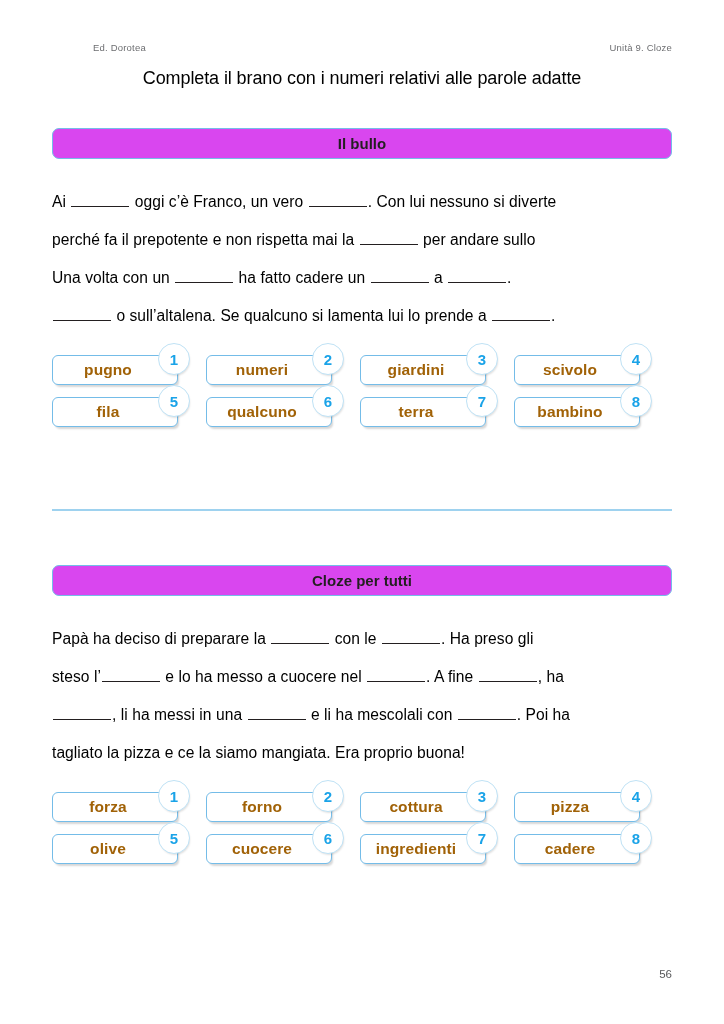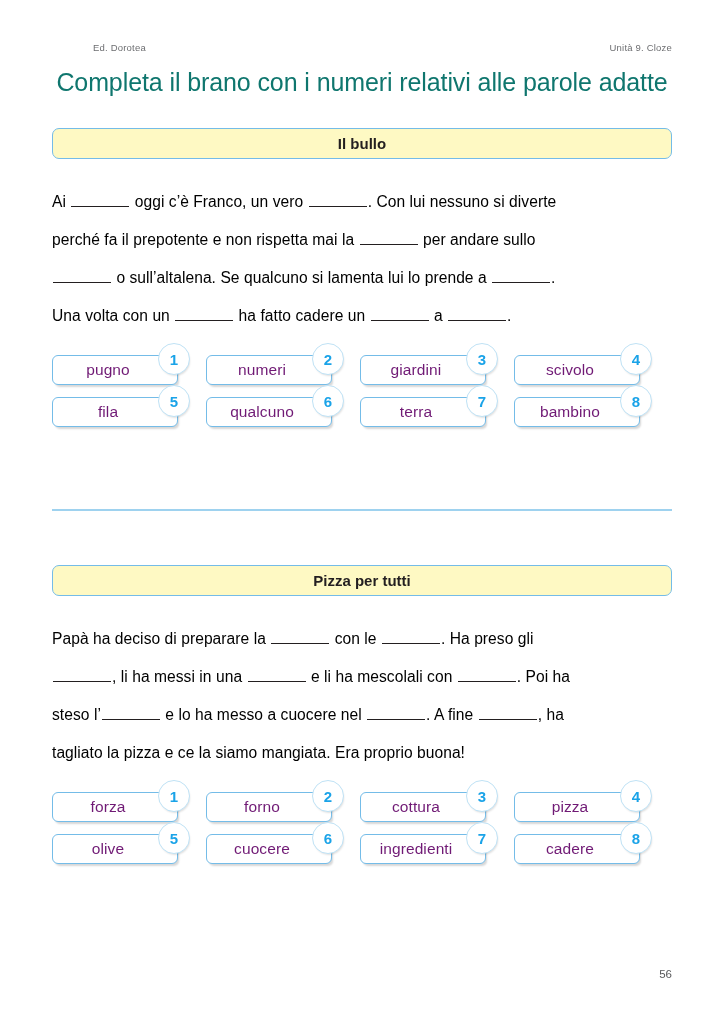--- a/index.html
+++ b/index.html
@@ -38,23 +38,23 @@
     margin-left: 41px;
   }
 
   
   .instruction {
     position: absolute;
     top: 68px;
     left: 0;
     right: 0;
     text-align: center;
-    font-size: 25px;
+    font-size: 18px;
     font-weight: 400;
-    color: #0f766e;
+    color: #000000;
     letter-spacing: -0.1px;
   }
 
   
   .exercise {
     position: absolute;
     left: 52px;
     width: 620px;
   }
   #exercise-1 { top: 128px; }
@@ -64,21 +64,21 @@
     box-sizing: border-box;
     height: 31px;
     border: 1.6px solid #74bce8;
     border-radius: 7px;
     display: flex;
     align-items: center;
     justify-content: center;
     font-size: 15px;
     font-weight: bold;
     color: #231f20;
-    background: #fef9c3;
+    background: #d946ef;
   }
 
   .passage {
     margin-top: 24px;
     font-size: 15.6px;
     line-height: 38px;
     color: #000000;
     letter-spacing: 0.05px;
   }
   .passage .blank {
@@ -108,24 +108,25 @@
     border: 1.5px solid #74bce8;
     border-radius: 6px;
     background: #fff;
     box-shadow: 2px 3px 2px -1px rgba(0,0,0,0.16);
     display: flex;
     align-items: center;
     justify-content: center;
   }
   .option-label {
     font-size: 15.5px;
-    color: #701a75;
+    color: #a16207;
     padding-right: 14px;
     white-space: nowrap;
     letter-spacing: 0.1px;
+    font-weight: bold;
   }
   .option-badge {
     position: absolute;
     top: -13px;
     right: -13px;
     width: 30px;
     height: 30px;
     border-radius: 50%;
     background: #ffffff;
     border: 1.5px solid #bfe2f5;
@@ -169,22 +170,22 @@
 
   <div class="instruction">Completa il brano con i numeri relativi alle parole adatte</div>
 
   <div class="exercise" id="exercise-1">
     <div class="title-box">
       <span>Il bullo</span>
     </div>
     <div class="passage">
         <div><span>Ai </span><span class="blank"></span><span> oggi c’è Franco, un vero </span><span class="blank"></span><span>. Con lui nessuno si diverte</span></div>
         <div><span>perché fa il prepotente e non rispetta mai la </span><span class="blank"></span><span> per andare sullo</span></div>
+        <div><span>Una volta con un </span><span class="blank"></span><span> ha fatto cadere un </span><span class="blank"></span><span> a </span><span class="blank"></span><span>.</span></div>
         <div><span class="blank"></span><span> o sull’altalena. Se qualcuno si lamenta lui lo prende a </span><span class="blank"></span><span>.</span></div>
-        <div><span>Una volta con un </span><span class="blank"></span><span> ha fatto cadere un </span><span class="blank"></span><span> a </span><span class="blank"></span><span>.</span></div>
       </div>
     <div class="options">
         <div class="option-row">
           <div class="option">
             <span class="option-label">pugno</span>
             <span class="option-badge">1</span>
           </div>
           <div class="option">
             <span class="option-label">numeri</span>
             <span class="option-badge">2</span>
@@ -216,26 +217,26 @@
             <span class="option-badge">8</span>
           </div>
         </div>
       </div>
   </div>
 
   <div class="separator"></div>
 
   <div class="exercise" id="exercise-2">
     <div class="title-box">
-      <span>Pizza per tutti</span>
+      <span>Cloze per tutti</span>
     </div>
     <div class="passage">
         <div><span>Papà ha deciso di preparare la </span><span class="blank"></span><span> con le </span><span class="blank"></span><span>. Ha preso gli</span></div>
+        <div><span>steso l’</span><span class="blank"></span><span> e lo ha messo a cuocere nel </span><span class="blank"></span><span>. A fine </span><span class="blank"></span><span>, ha</span></div>
         <div><span class="blank"></span><span>, li ha messi in una </span><span class="blank"></span><span> e li ha mescolali con </span><span class="blank"></span><span>. Poi ha</span></div>
-        <div><span>steso l’</span><span class="blank"></span><span> e lo ha messo a cuocere nel </span><span class="blank"></span><span>. A fine </span><span class="blank"></span><span>, ha</span></div>
         <div><span>tagliato la pizza e ce la siamo mangiata. Era proprio buona!</span></div>
       </div>
     <div class="options">
         <div class="option-row">
           <div class="option">
             <span class="option-label">forza</span>
             <span class="option-badge">1</span>
           </div>
           <div class="option">
             <span class="option-label">forno</span>

